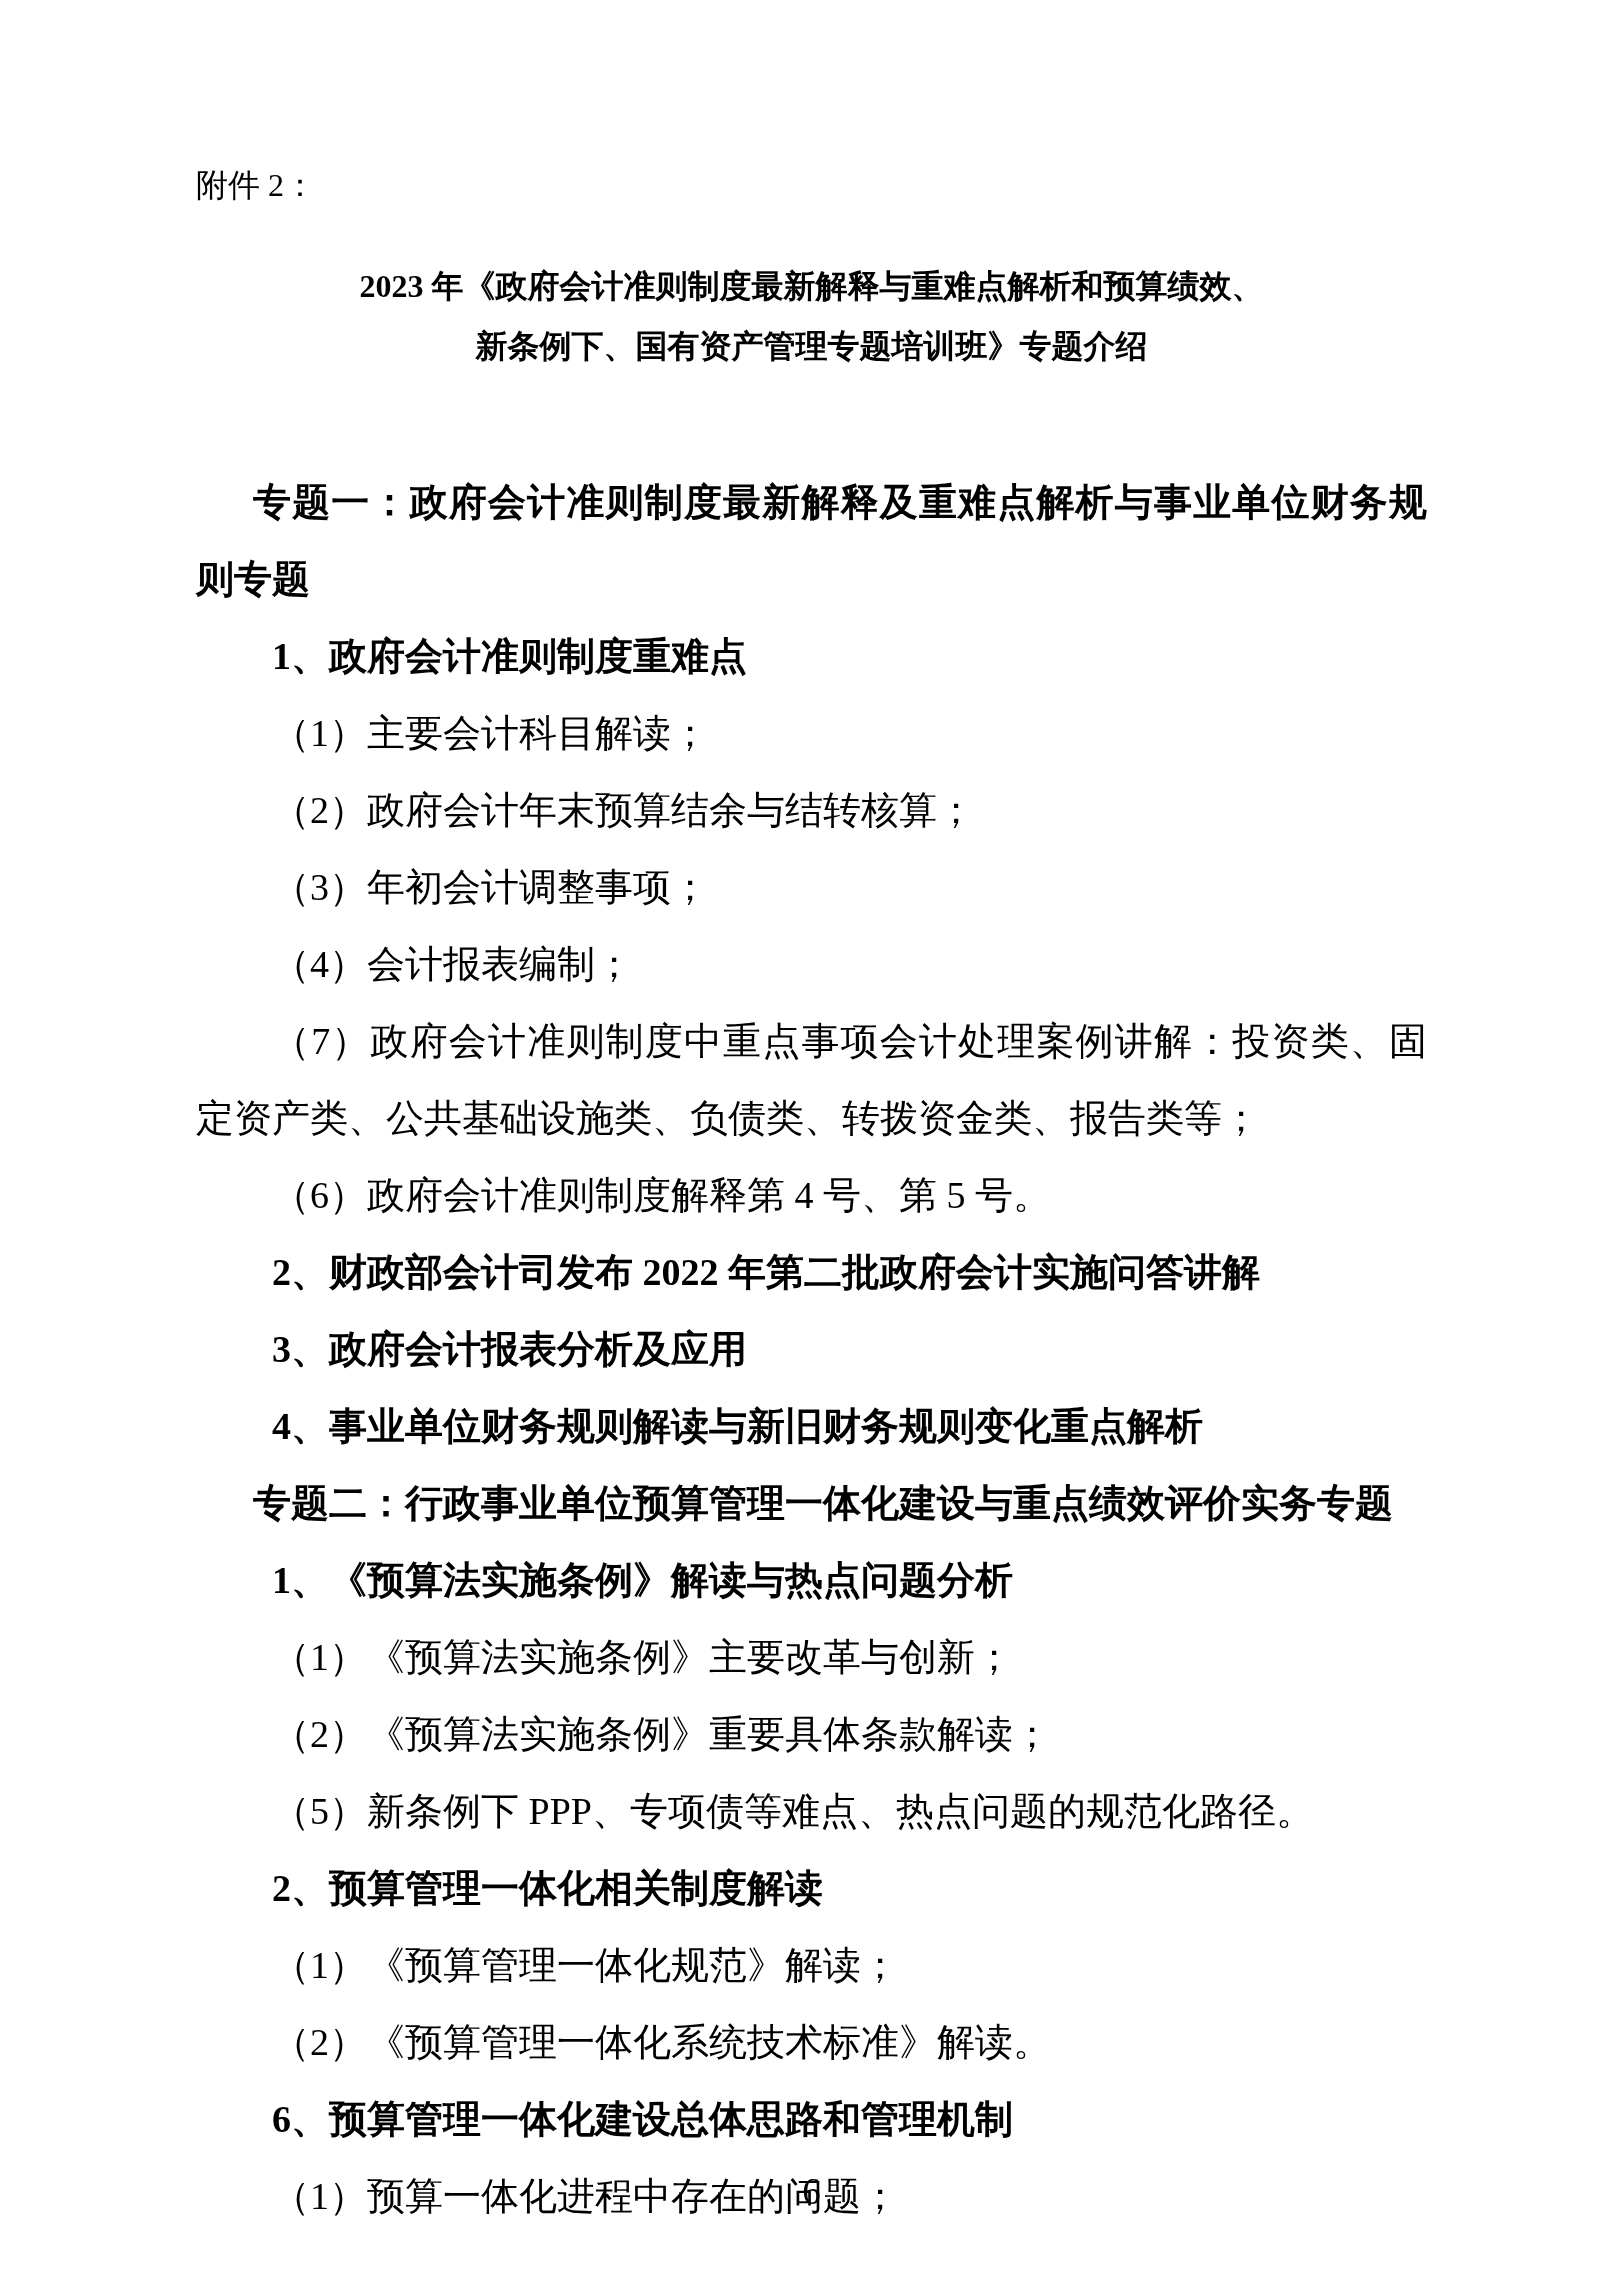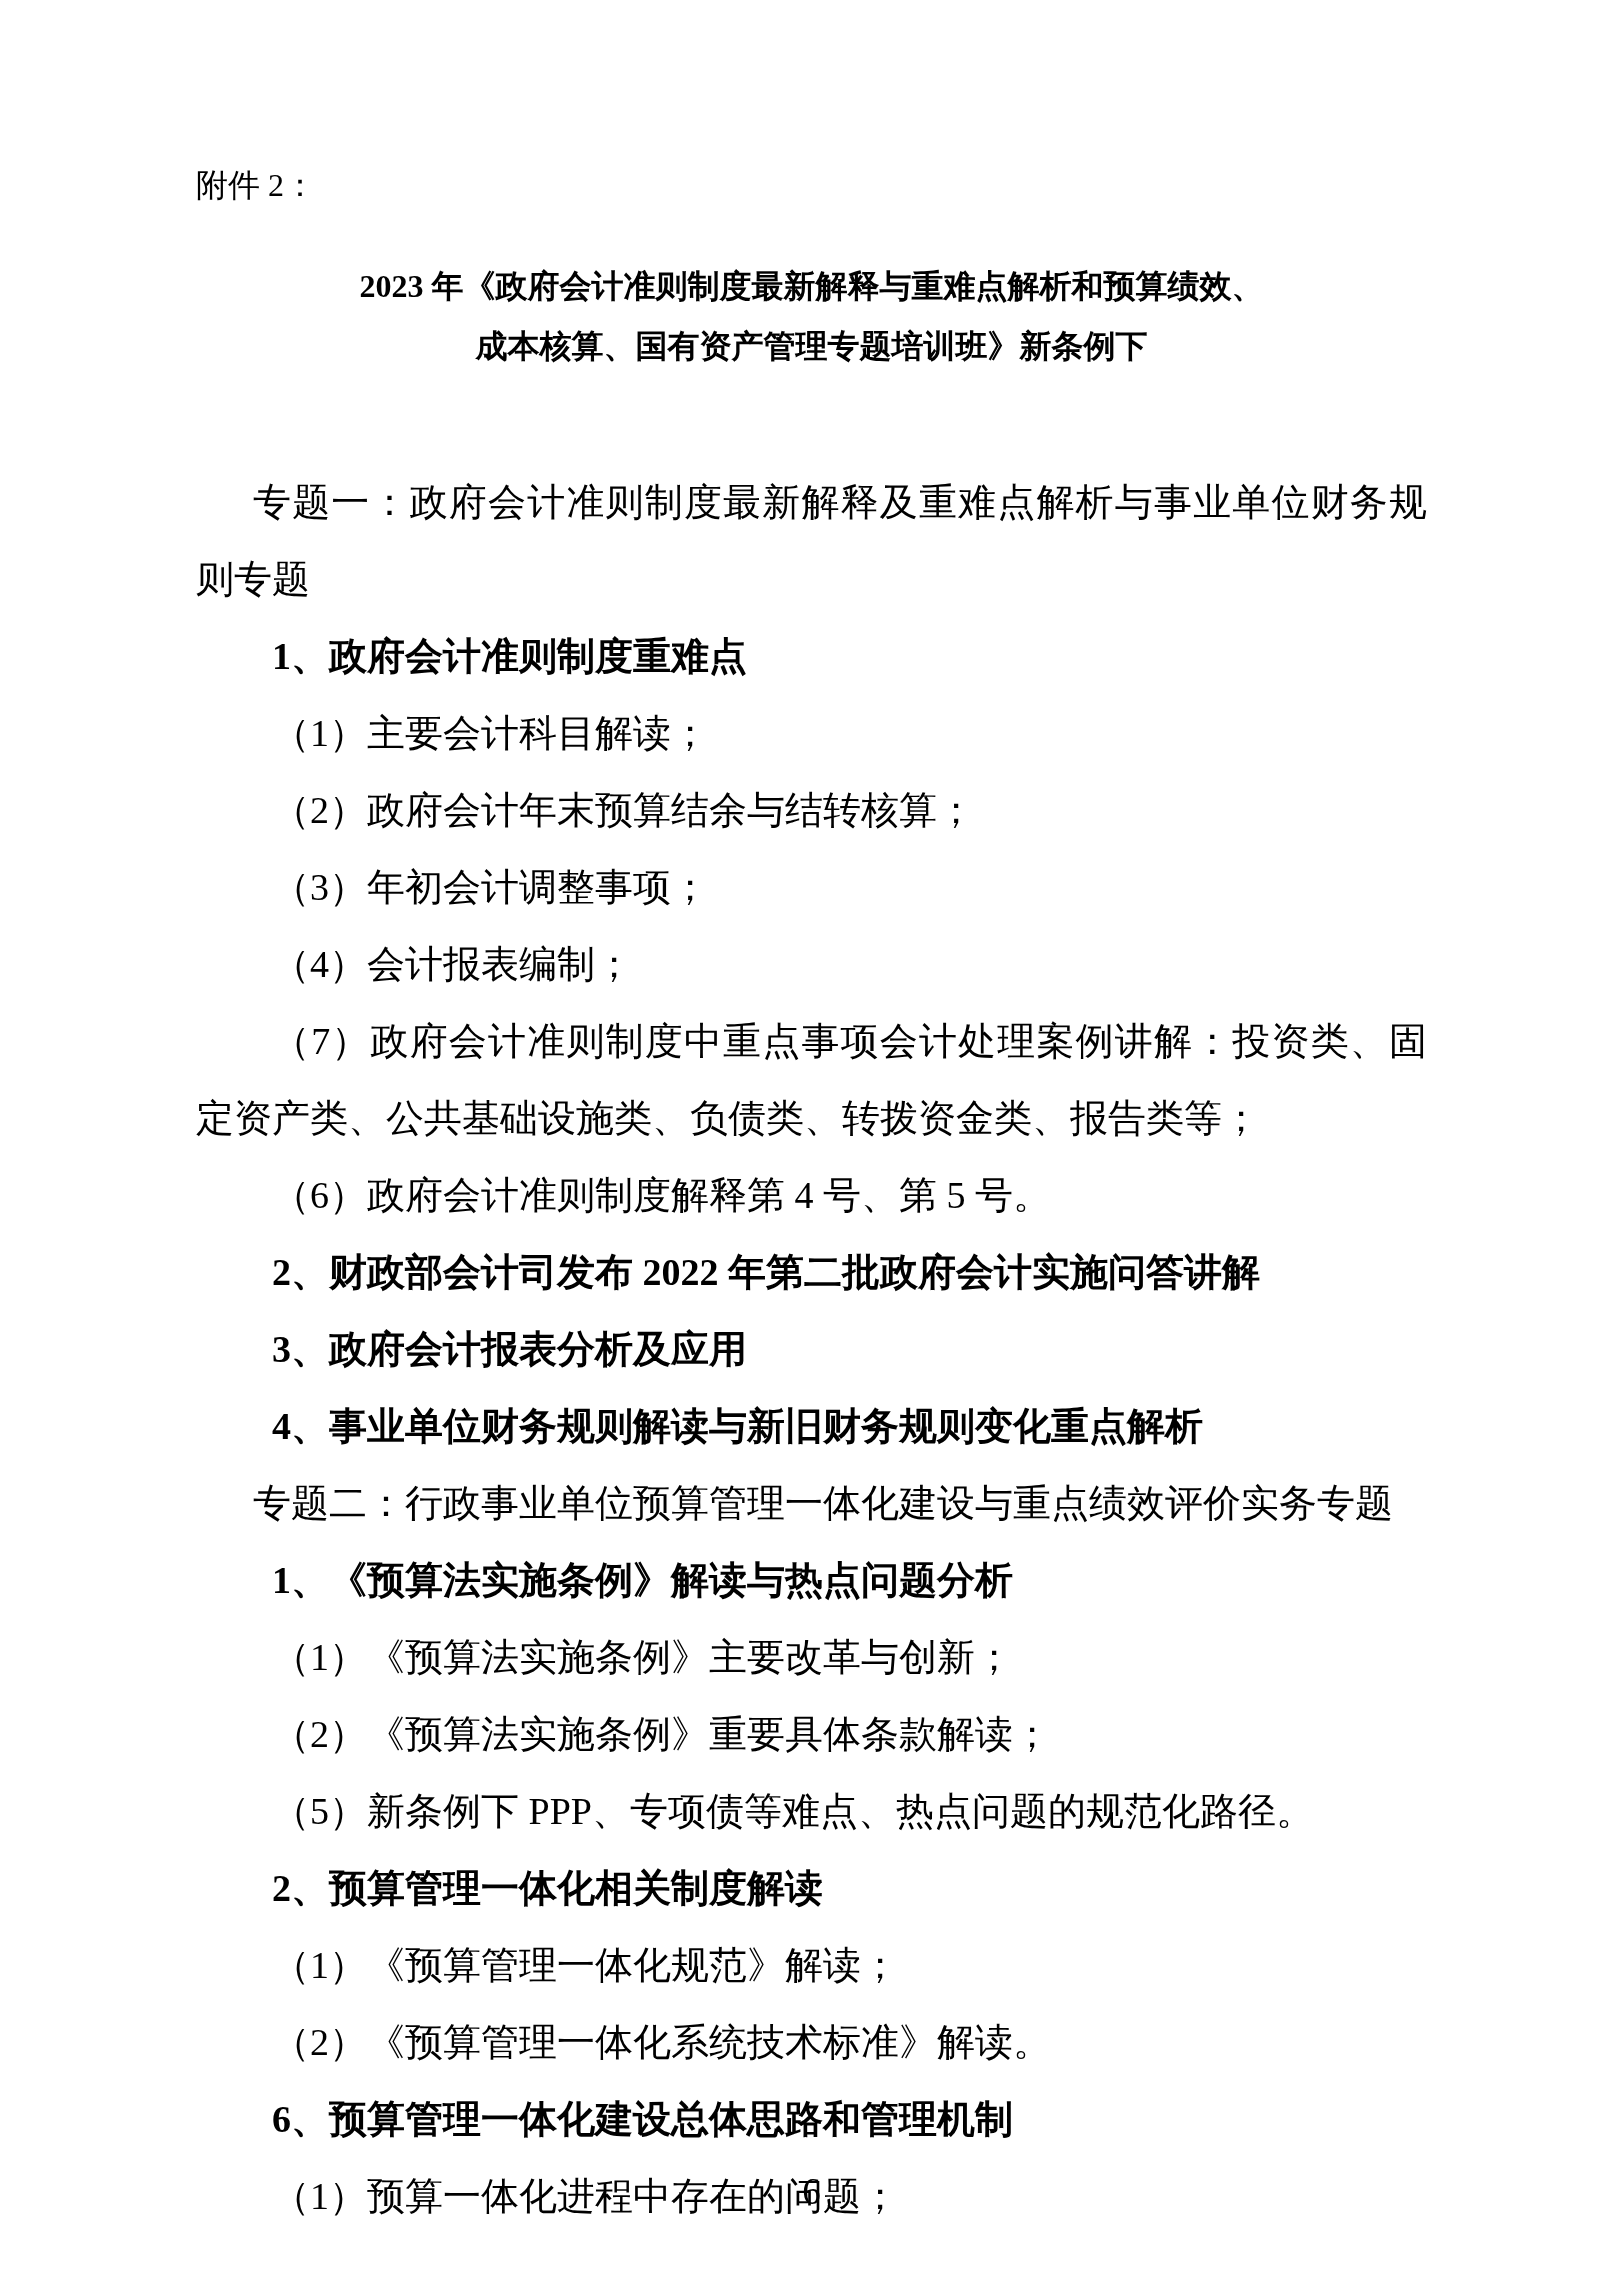--- a/index.html
+++ b/index.html
@@ -33,21 +33,21 @@
   .content {
     margin-top: 88px;
   }
   p.para {
     margin: 0;
     font-size: 38px;
     line-height: 77px;
     text-align: justify;
   }
   p.topic {
-    font-weight: 400;
+    font-weight: 700;
     text-indent: 57px;
   }
   p.num {
     font-weight: 700;
     text-indent: 76px;
   }
   p.sub {
     font-weight: 400;
     text-indent: 76px;
   }
@@ -64,21 +64,21 @@
 </style>
 </head>
 <body>
 
 <div class="page">
 
   <div class="attachment">附件 2：</div>
 
   <div class="doc-title">
     <span>2023 年《政府会计准则制度最新解释与重难点解析和预算绩效、</span><br>
-    <span>成本核算、国有资产管理专题培训班》新条例下</span>
+    <span>新条例下、国有资产管理专题培训班》专题介绍</span>
   </div>
 
   <div class="content">
     <p class="para topic">专题一：政府会计准则制度最新解释及重难点解析与事业单位财务规则专题</p>
     <p class="para num">1、政府会计准则制度重难点</p>
     <p class="para sub">（1）主要会计科目解读；</p>
     <p class="para sub">（2）政府会计年末预算结余与结转核算；</p>
     <p class="para sub">（3）年初会计调整事项；</p>
     <p class="para sub">（4）会计报表编制；</p>
     <p class="para sub">（7）政府会计准则制度中重点事项会计处理案例讲解：投资类、固定资产类、公共基础设施类、负债类、转拨资金类、报告类等；</p>

